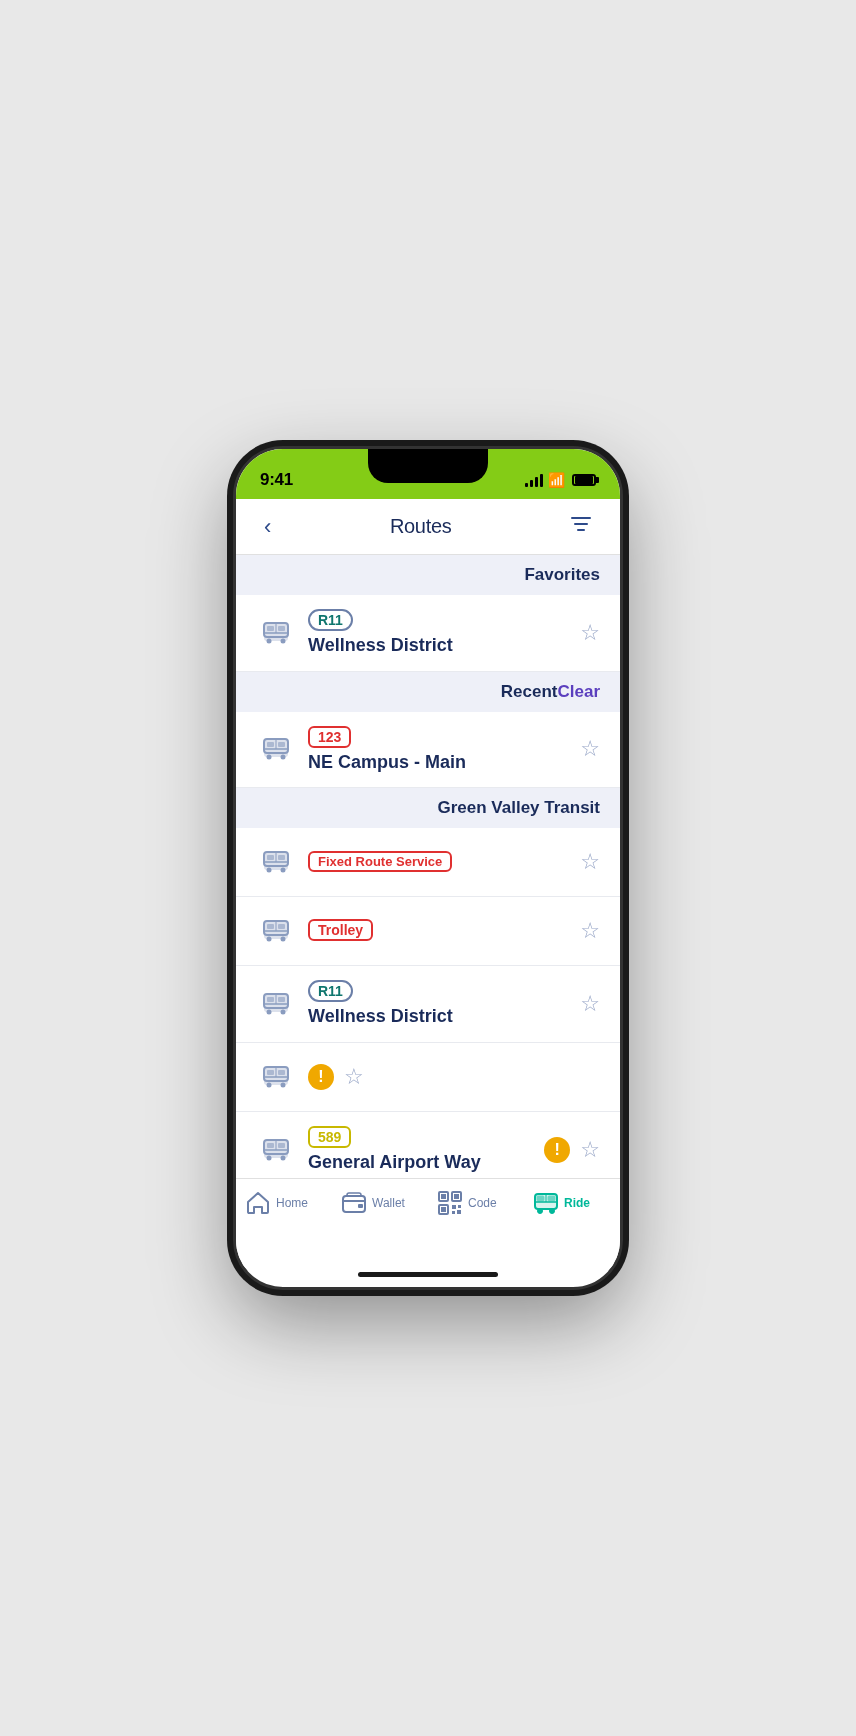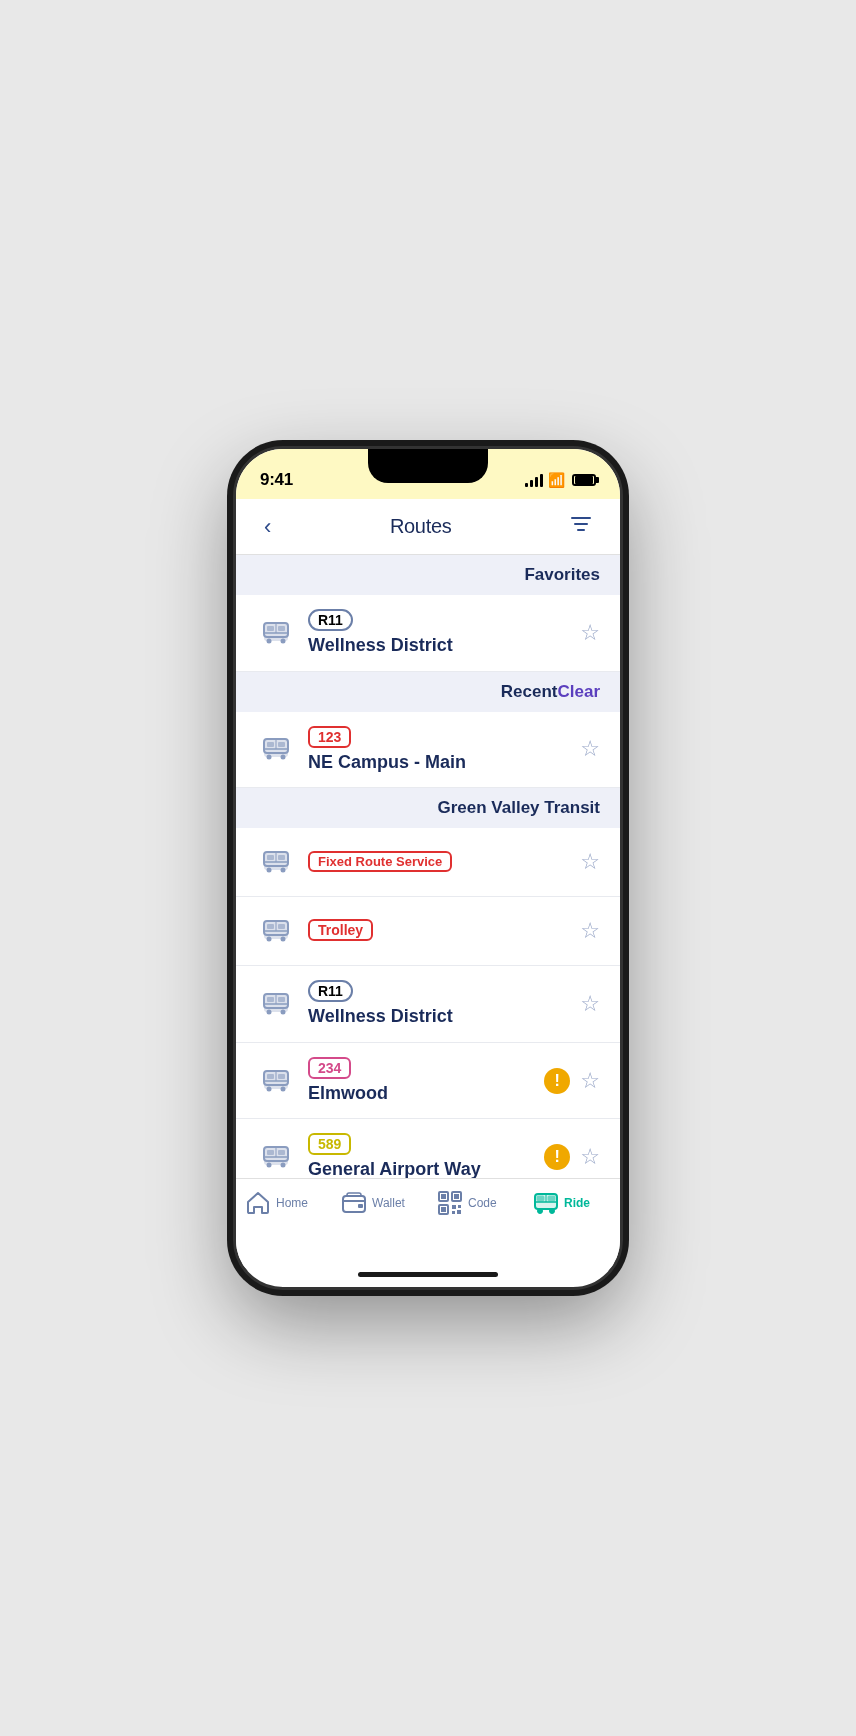--- a/index.html
+++ b/index.html
@@ -23,21 +23,21 @@
       box-shadow: 0 0 0 6px #1a1a1a, 0 30px 80px rgba(0,0,0,0.4);
       overflow: hidden;
       position: relative;
       display: flex;
       flex-direction: column;
     }
 
     
     .status-bar {
       height: 50px;
-      background: #fef9c3;
+      background: #84cc16;
       display: flex;
       align-items: center;
       justify-content: space-between;
       padding: 12px 24px 0;
       flex-shrink: 0;
       position: relative;
     }
 
     .status-time {
       font-size: 17px;
@@ -203,21 +203,21 @@
       border-radius: 6px;
       padding: 1px 8px;
       font-size: 14px;
       font-weight: 700;
       width: fit-content;
       margin-bottom: 2px;
     }
 
     .badge-gray {
       border-color: #6b7fa8;
-      color: #000000;
+      color: #0f766e;
       border-radius: 11px;
     }
 
     .badge-red {
       border-color: #e03030;
       color: #e03030;
       text-align: center;
     }
 
     .badge-pink {
@@ -472,24 +472,20 @@
         <svg width="32" height="32" viewBox="0 0 32 32" fill="none">
           <rect x="4" y="6" width="24" height="18" rx="3" fill="#8a9cbf" opacity="0.3"></rect>
           <rect x="4" y="6" width="24" height="14" rx="3" stroke="#8a9cbf" stroke-width="2" fill="none"></rect>
           <line x1="4" y1="16" x2="28" y2="16" stroke="#8a9cbf" stroke-width="1.5"></line>
           <circle cx="9" cy="24" r="2.5" fill="#8a9cbf"></circle>
           <circle cx="23" cy="24" r="2.5" fill="#8a9cbf"></circle>
           <rect x="7" y="9" width="7" height="5" rx="1" fill="#8a9cbf" opacity="0.6"></rect>
           <rect x="18" y="9" width="7" height="5" rx="1" fill="#8a9cbf" opacity="0.6"></rect>
           <line x1="16" y1="6" x2="16" y2="16" stroke="#8a9cbf" stroke-width="1"></line>
         </svg>
-      </div>
-      <div class="route-info">
-        <span class="route-badge badge-pink">234</span>
-        <span class="route-name">Elmwood</span>
       </div>
       <div class="route-actions">
         <div class="alert-icon">!</div>
         <span class="star-icon">☆</span>
       </div>
     </div>
 
     <div class="route-item">
       <div class="route-icon">
         <svg width="32" height="32" viewBox="0 0 32 32" fill="none">

